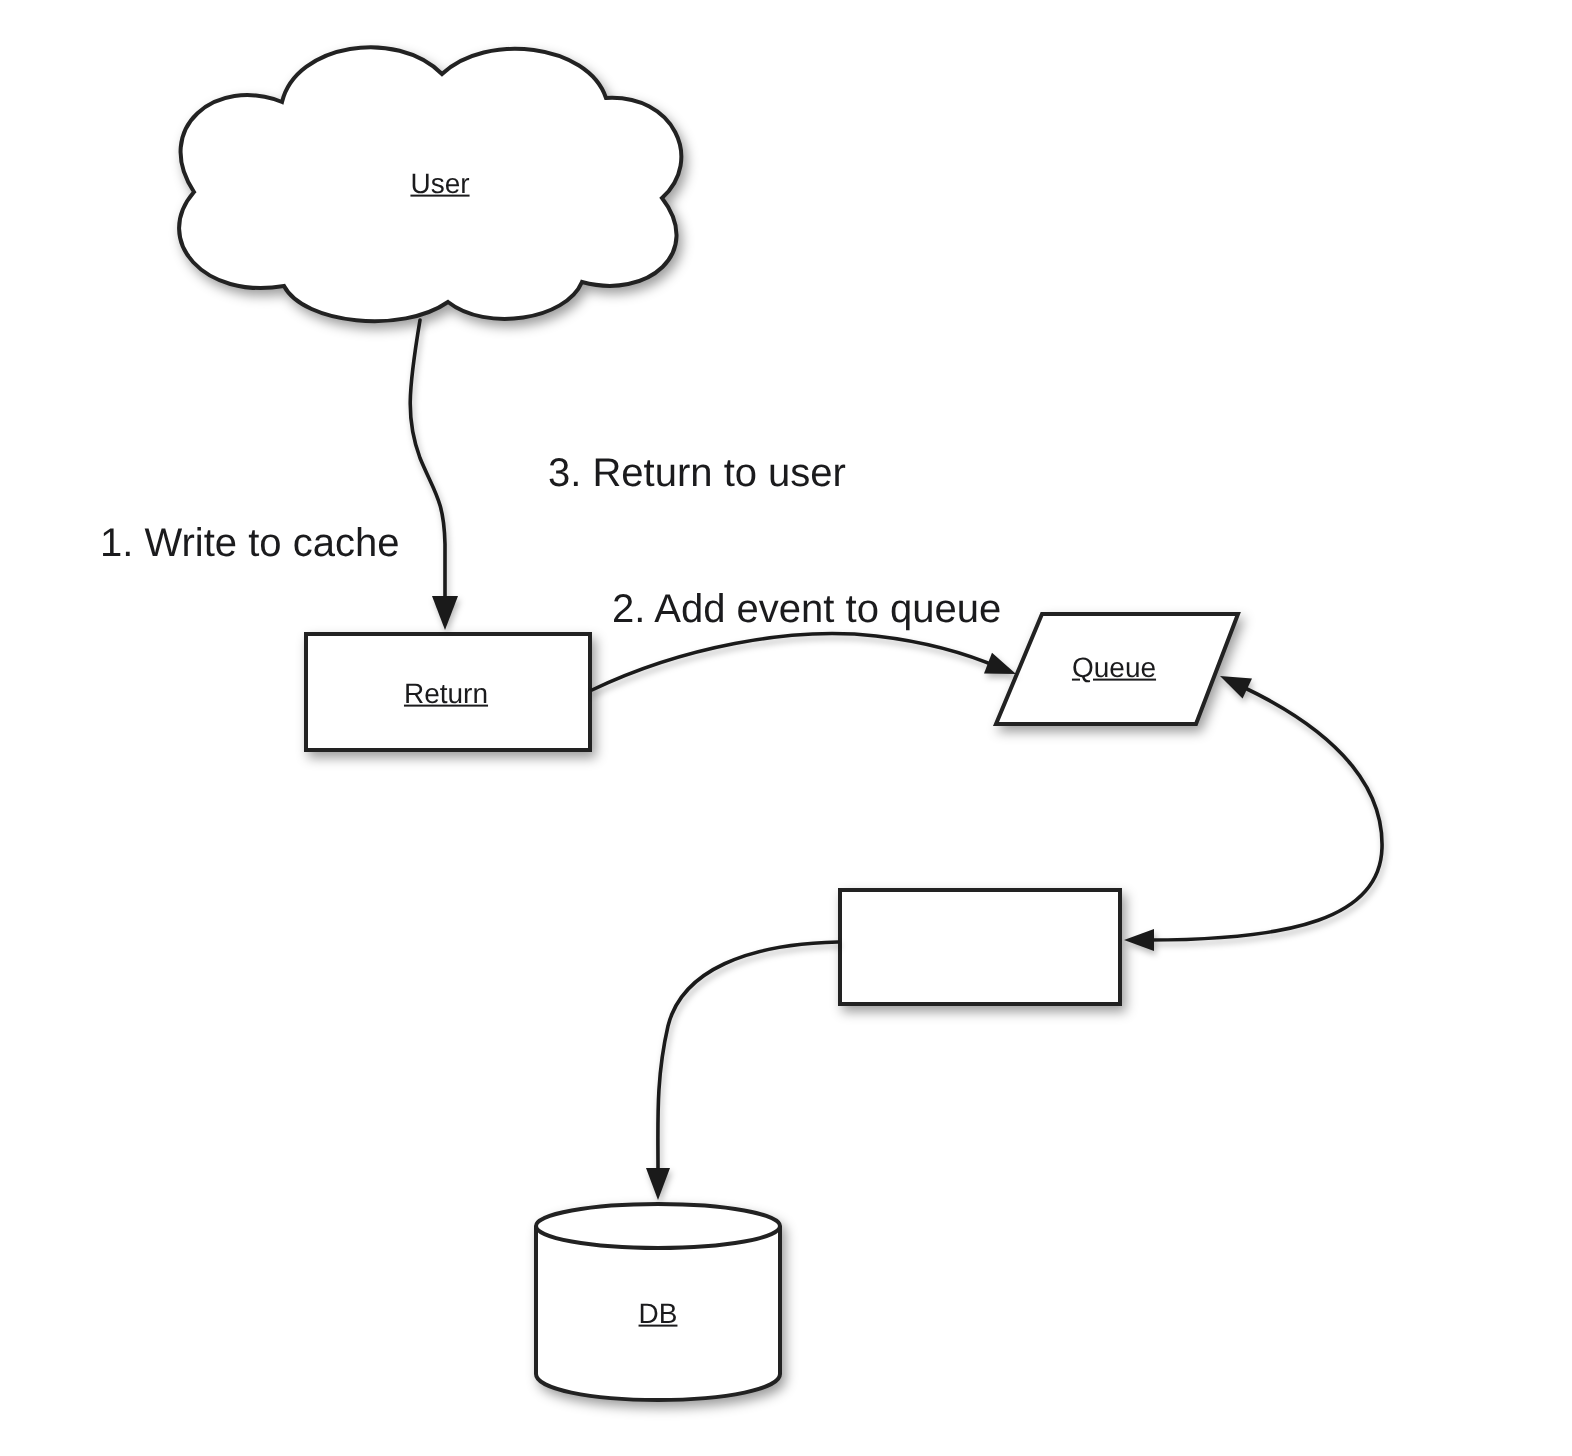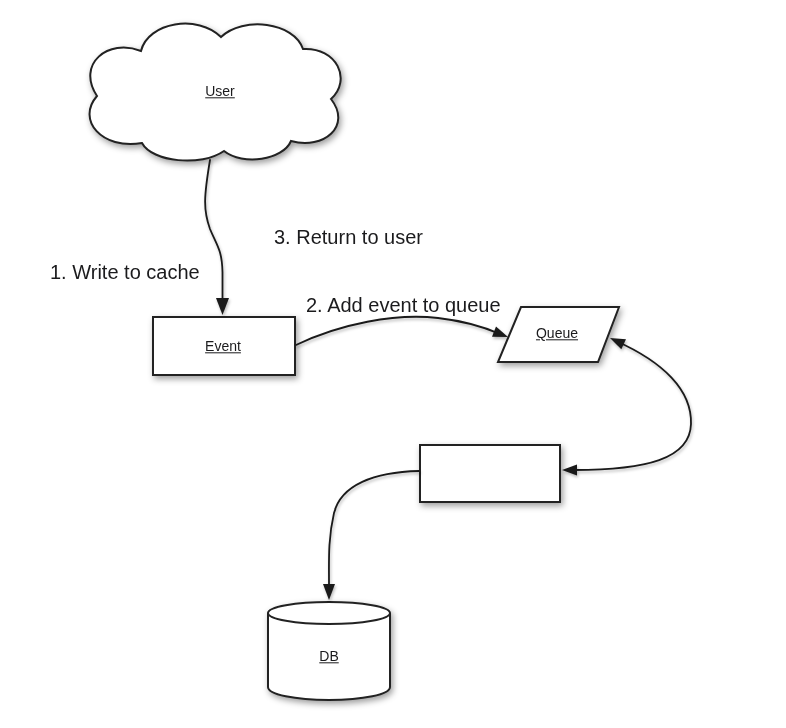--- a/index.html
+++ b/index.html
@@ -90,21 +90,21 @@
       <path d="M 616 341 C 663 362 692 390 691 424 C 690 459 646 470 574 470"></path>
       <polygon points="610,338 626,339.3 621.3,349.3"></polygon>
       <polygon points="562,470 577,464.5 577,475.5"></polygon>
 
       <path d="M 419 471 C 374 472 341 485 334 513 C 328 539 329 560 329 584"></path>
       <polygon points="329,600 323,584 335,584"></polygon>
     </g>
   </svg>
 
   <div class="lbl node-lbl" style="left:220px; top:92px;">User</div>
-  <div class="lbl node-lbl" style="left:223px; top:347px;">Event</div>
+  <div class="lbl node-lbl" style="left:223px; top:347px;">Return</div>
   <div class="lbl node-lbl" style="left:557px; top:334px;">Queue</div>
   <div class="lbl node-lbl" style="left:329px; top:657px;">DB</div>
 
   <div class="lbl step-lbl" style="left:50px; top:261px;">1. Write to cache</div>
   <div class="lbl step-lbl" style="left:306px; top:282px;margin-top:12px;">2. Add event to queue</div>
   <div class="lbl step-lbl" style="left:238px; top:226px;margin-left:36px;">3. Return to user</div>
 
 </div>
 
 </body></html>

